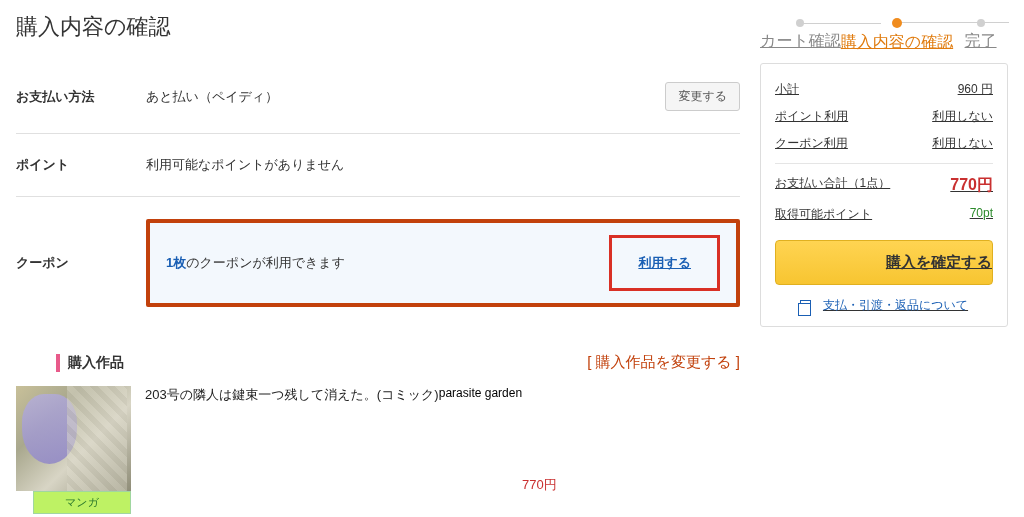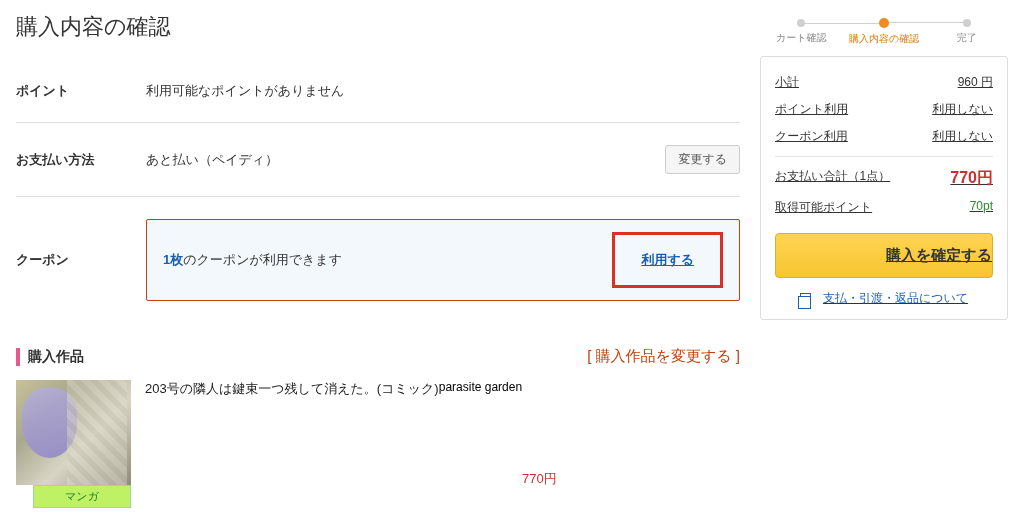--- a/index.html
+++ b/index.html
@@ -9,49 +9,49 @@
 .side { width: 248px; flex-shrink: 0; }
 
 .page-title { font-size: 22px; font-weight: normal; color: #333; margin-bottom: 18px; }
 
 .row { display: flex; align-items: center; padding: 22px 0; border-bottom: 1px solid #e0e0e0; }
 .row-label { width: 130px; font-size: 13px; font-weight: bold; color: #333; flex-shrink:0;}
 .row-body { flex: 1; display: flex; align-items: center; }
 .row-body-text { flex: 1; font-size: 13px; color: #333; }
 .btn-change { background: #f5f5f5; border: 1px solid #ccc; border-radius: 3px; padding: 5px 12px; font-size: 12px; color: #555; cursor: pointer; }
 
-.coupon-box { flex: 1; display: flex; align-items: center; border: 1px solid #c2410c; background: #f3f8fd; padding: 12px 16px; border-radius: 2px; }
+.coupon-box { flex: 1; display: flex; align-items: center; border: 4px solid #c2410c; background: #f3f8fd; padding: 12px 16px; border-radius: 2px; }
 .coupon-text { flex: 1; font-size: 13px; color: #333; }
 .coupon-count { color: #1a5fb4; font-weight: bold; }
 .coupon-link { color: #1a5fb4; font-weight: bold; text-decoration: underline; cursor: pointer; font-size: 13px; }
 .coupon-highlight { border: 3px solid #d93025; padding: 16px; display: inline-block; }
 .coupon-highlight-inner { padding: 6px 10px; }
 
-.section-title-row { display: flex; align-items: center; margin-top: 24px; margin-bottom: 14px; }
+.section-title-row { display: flex; align-items: center; margin-top: 24px; margin-bottom: 14px; margin-left: 40px; }
 .section-bar { width: 4px; height: 18px; background: #e85a8a; margin-right: 8px; }
 .section-title { font-size: 14px; font-weight: bold; color: #333; flex:1; }
 .change-items-link { color: #c2410c; font-size: 15px; cursor: pointer; padding-left: 41px; }
 
 .product { display: flex; gap: 14px; }
 .thumb { width: 115px; height: 105px; background: linear-gradient(135deg,#c8c099 0%, #a9a88e 30%, #d8d5c5 60%, #8e8c77 100%); position: relative; overflow:hidden; flex-shrink:0;}
 .thumb::before{content:"";position:absolute;left:6px;top:8px;width:55px;height:70px;background:linear-gradient(160deg,#b6b0d6,#8f86c4);border-radius:40% 40% 50% 50%;opacity:.9;}
 .thumb::after{content:"";position:absolute;right:4px;top:0;width:60px;height:100%;background:repeating-linear-gradient(45deg,#dedbcc 0 6px,#c9c6b6 6px 12px);opacity:.5;}
 .thumb-wrap { width:115px; flex-shrink:0; }
 .cat-badge { background: #bef264; color: #2c7a2c; text-align: center; font-size: 11px; padding: 3px 0; border:1px solid #a0d6a0;margin-left:17px;}
 .product-info { flex: 1; display:flex; flex-direction:row;}
 .product-title { font-size: 13px; color: #222; margin-bottom: 6px; }
 .product-author { font-size: 12px; color: #000000; }
 .product-price { color: #c93030; font-size: 13px; text-align: right; margin-top: auto; padding-bottom: 20px;}
 
 
 .steps { display: flex; align-items: center; margin-bottom: 10px; margin-top: 6px; }
 .step { flex: 1; text-align: center; position: relative; }
 .step-dot { width: 8px; height: 8px; border-radius: 50%; background: #d0d0d0; margin: 0 auto 4px; }
 .step.active .step-dot { background: #f08c1e; width:10px;height:10px;}
-.step-label { font-size: 10px; color: #888; white-space: nowrap;}
+.step-label { font-size: 16px; color: #888; white-space: nowrap; text-decoration: underline;}
 .step.active .step-label { color: #e07b0e; }
 .step-line { position: absolute; top: 4px; left: 50%; right: -50%; height: 1px; background: #d0d0d0; z-index:-1;}
 .steps .step:last-child .step-line{display:none;}
 
 .summary { border: 1px solid #ddd; border-radius: 3px; padding: 12px 14px; text-decoration: underline; }
 .sum-row { display: flex; justify-content: space-between; font-size: 12px; color: #333; padding: 5px 0; }
 .sum-sep { border-top: 1px solid #e5e5e5; margin: 6px 0; }
 .sum-total-label { font-size: 12px; color: #333; }
 .sum-total-val { font-size: 16px; font-weight: bold; color: #c93030; }
 .sum-pt { color: #2c8a2c; font-size: 12px; }
@@ -61,31 +61,31 @@
 .ext-icon::after{content:"";position:absolute;width:11px;height:11px;border:1.2px solid #1a5fb4;left:-3px;top:2px;background:#fff;}
 </style>
 </head>
 <body>
 
 <div class="container">
   <div class="main">
     <h1 class="page-title">購入内容の確認</h1>
 
     <div class="row">
-      <div class="row-label">ポイント</div>
+      <div class="row-label">お支払い方法</div>
       <div class="row-body">
-        <div class="row-body-text">利用可能なポイントがありません</div>
+        <div class="row-body-text">あと払い（ペイディ）</div>
+        <button class="btn-change">変更する</button>
       </div>
     </div>
 
     <div class="row">
-      <div class="row-label">お支払い方法</div>
+      <div class="row-label">ポイント</div>
       <div class="row-body">
-        <div class="row-body-text">あと払い（ペイディ）</div>
-        <button class="btn-change">変更する</button>
+        <div class="row-body-text">利用可能なポイントがありません</div>
       </div>
     </div>
 
     <div class="row" style="border-bottom:none;">
       <div class="row-label">クーポン</div>
       <div class="coupon-box">
         <div class="coupon-text">
           <span class="coupon-count">1枚</span><span>のクーポンが利用できます</span>
         </div>
         <span class="coupon-highlight">

